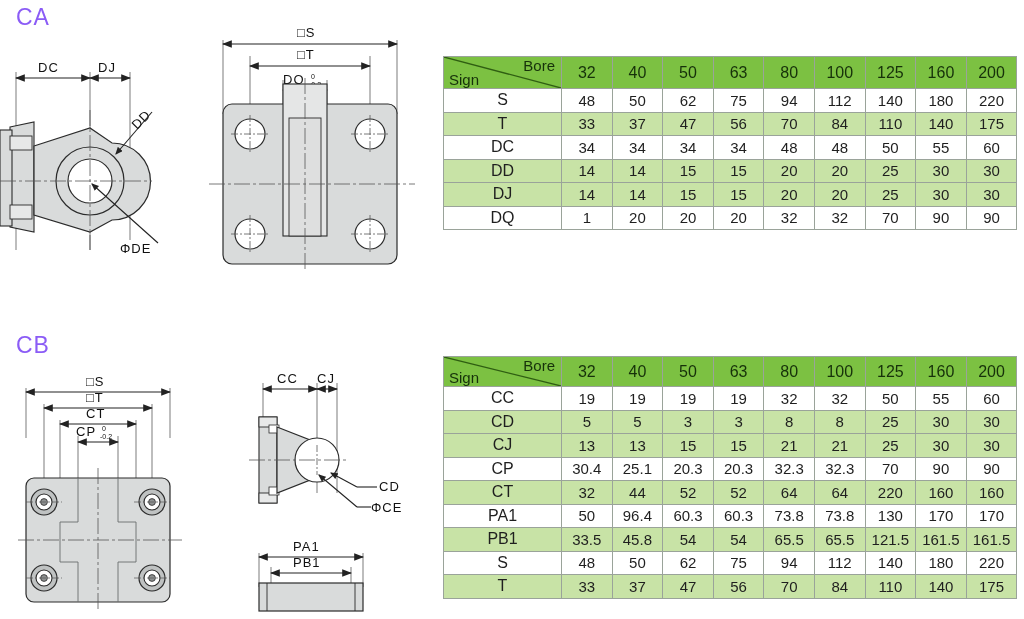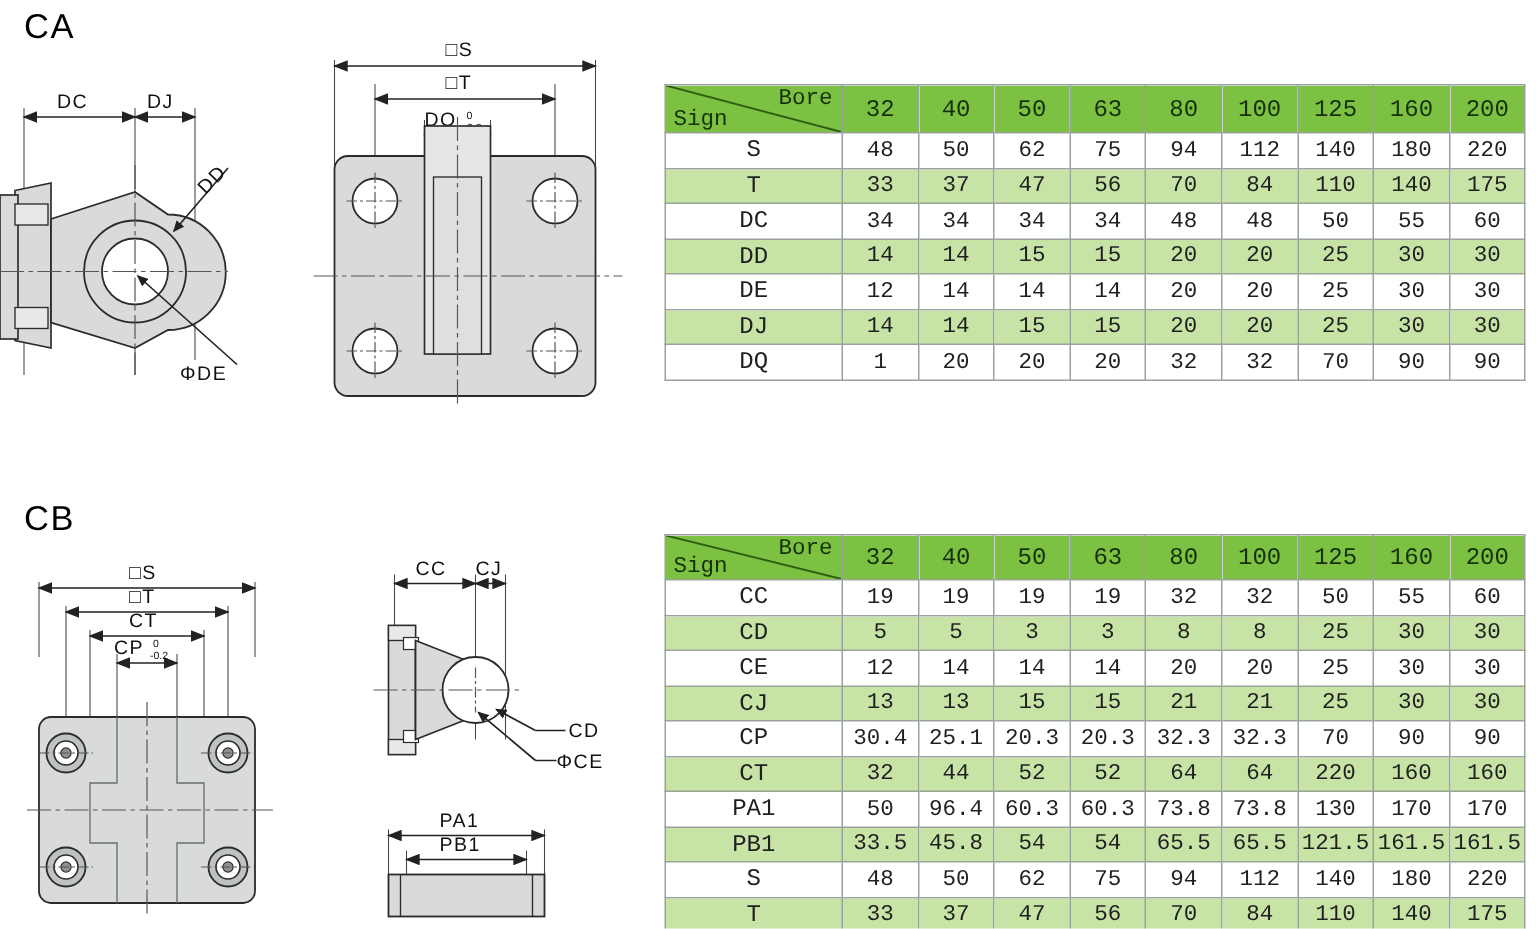--- a/index.html
+++ b/index.html
@@ -5,35 +5,35 @@
   html,body{margin:0;padding:0;}
   body{
     width:1024px;height:619px;background:#ffffff;
     font-family:"Liberation Sans", sans-serif;
     color:#1a1a1a;overflow:hidden;position:relative;
   }
   .sheet{position:relative;width:1024px;height:619px;}
 
   
   .sec-title{
-    position:absolute;font-size:23px;letter-spacing:1px;color:#000000;
+    position:absolute;font-size:23px;letter-spacing:1px;color:#8b5cf6;
     font-family:"Liberation Sans", sans-serif;font-weight:400;
   }
   #title-ca{left:16px;top:4px;}
   #title-cb{left:16px;top:332px;}
 
   
   .drawing{position:absolute;}
   .drawing svg{display:block;}
 
   
   .spec-table{
     position:absolute;border-collapse:collapse;
     table-layout:fixed;
-    font-family:Liberation Mono, monospace;
+    font-family:Liberation Sans, sans-serif;
     background:#fff;
   }
   .spec-table td,.spec-table th{
     border:1px solid #9aa39a;
     text-align:center;
     font-size:15px;
     color:#1f1f1f;
     padding:0;
     line-height:1;
     font-weight:400;
@@ -233,32 +233,20 @@
           <td>14</td>
           <td>14</td>
           <td>15</td>
           <td>15</td>
           <td>20</td>
           <td>20</td>
           <td>25</td>
           <td>30</td>
           <td>30</td>
         </tr>
-        <tr class="plain" style="height: 23.5px;">
-          <td class="rowlabel">DE</td>
-          <td>12</td>
-          <td>14</td>
-          <td>14</td>
-          <td>14</td>
-          <td>20</td>
-          <td>20</td>
-          <td>25</td>
-          <td>30</td>
-          <td>30</td>
-        </tr>
         <tr class="alt" style="height: 23.5px;">
           <td class="rowlabel">DJ</td>
           <td>14</td>
           <td>14</td>
           <td>15</td>
           <td>15</td>
           <td>20</td>
           <td>20</td>
           <td>25</td>
           <td>30</td>
@@ -437,32 +425,20 @@
           <td>5</td>
           <td>5</td>
           <td>3</td>
           <td>3</td>
           <td>8</td>
           <td>8</td>
           <td>25</td>
           <td>30</td>
           <td>30</td>
         </tr>
-        <tr class="plain" style="height: 23.5px;">
-          <td class="rowlabel">CE</td>
-          <td>12</td>
-          <td>14</td>
-          <td>14</td>
-          <td>14</td>
-          <td>20</td>
-          <td>20</td>
-          <td>25</td>
-          <td>30</td>
-          <td>30</td>
-        </tr>
         <tr class="alt" style="height: 23.5px;">
           <td class="rowlabel">CJ</td>
           <td>13</td>
           <td>13</td>
           <td>15</td>
           <td>15</td>
           <td>21</td>
           <td>21</td>
           <td>25</td>
           <td>30</td>

